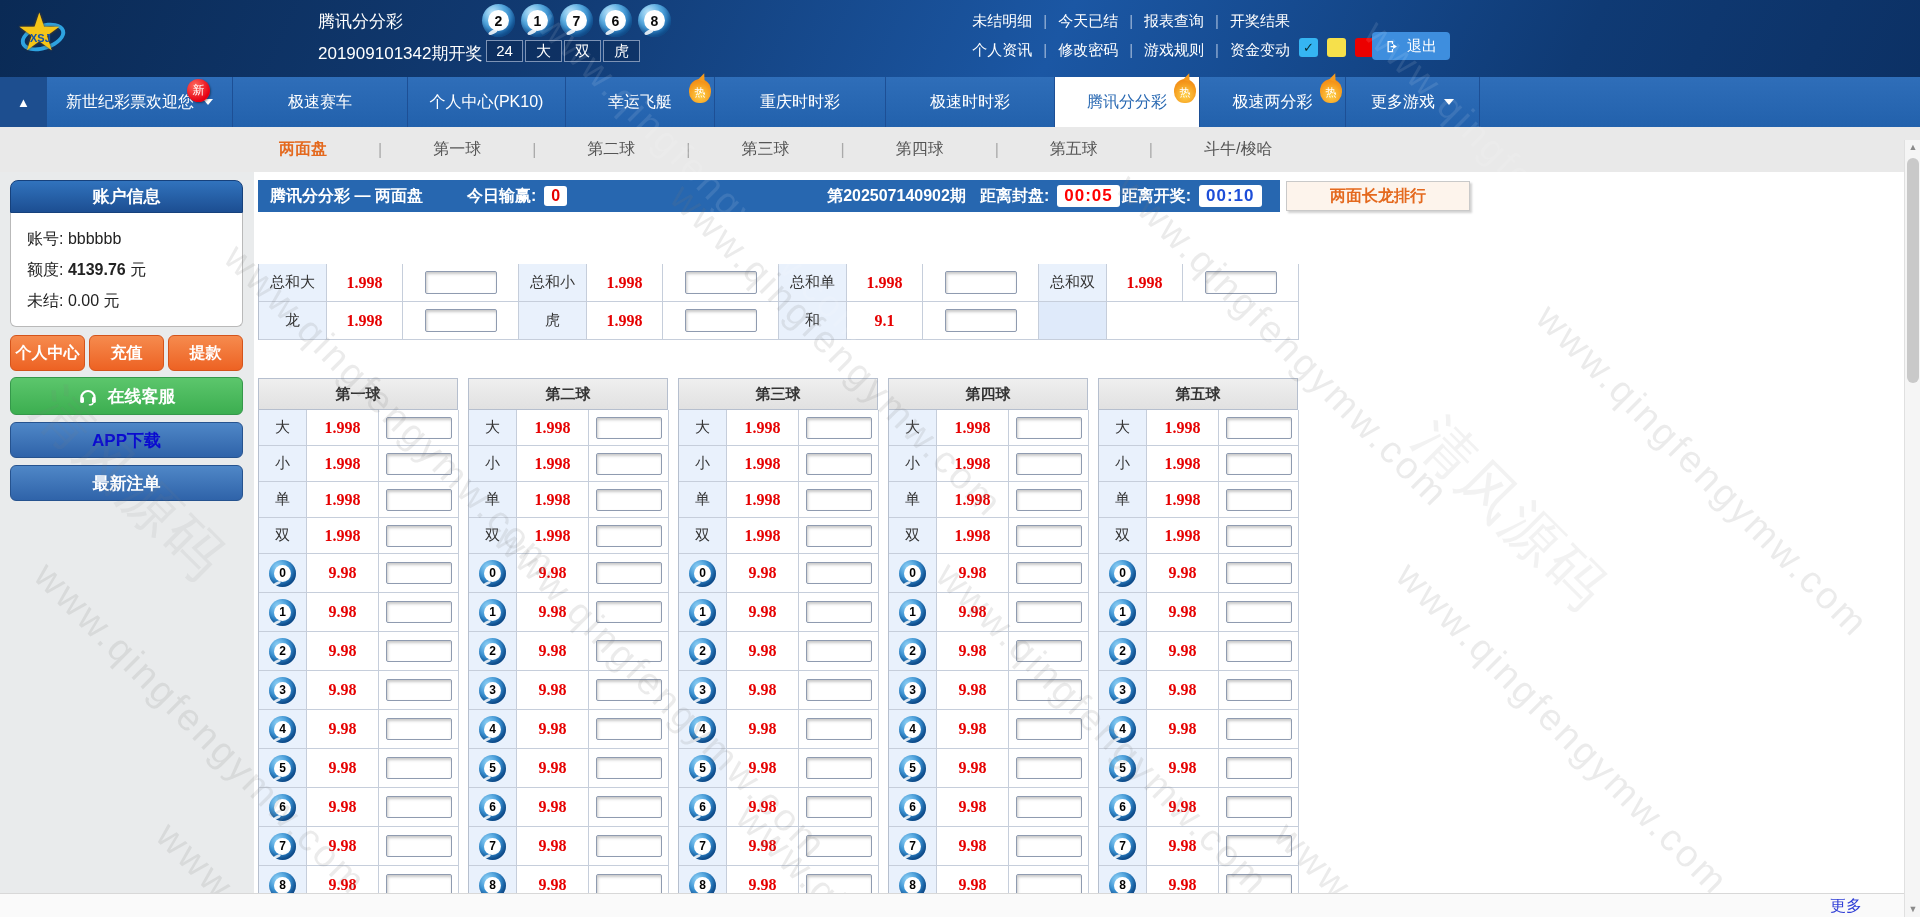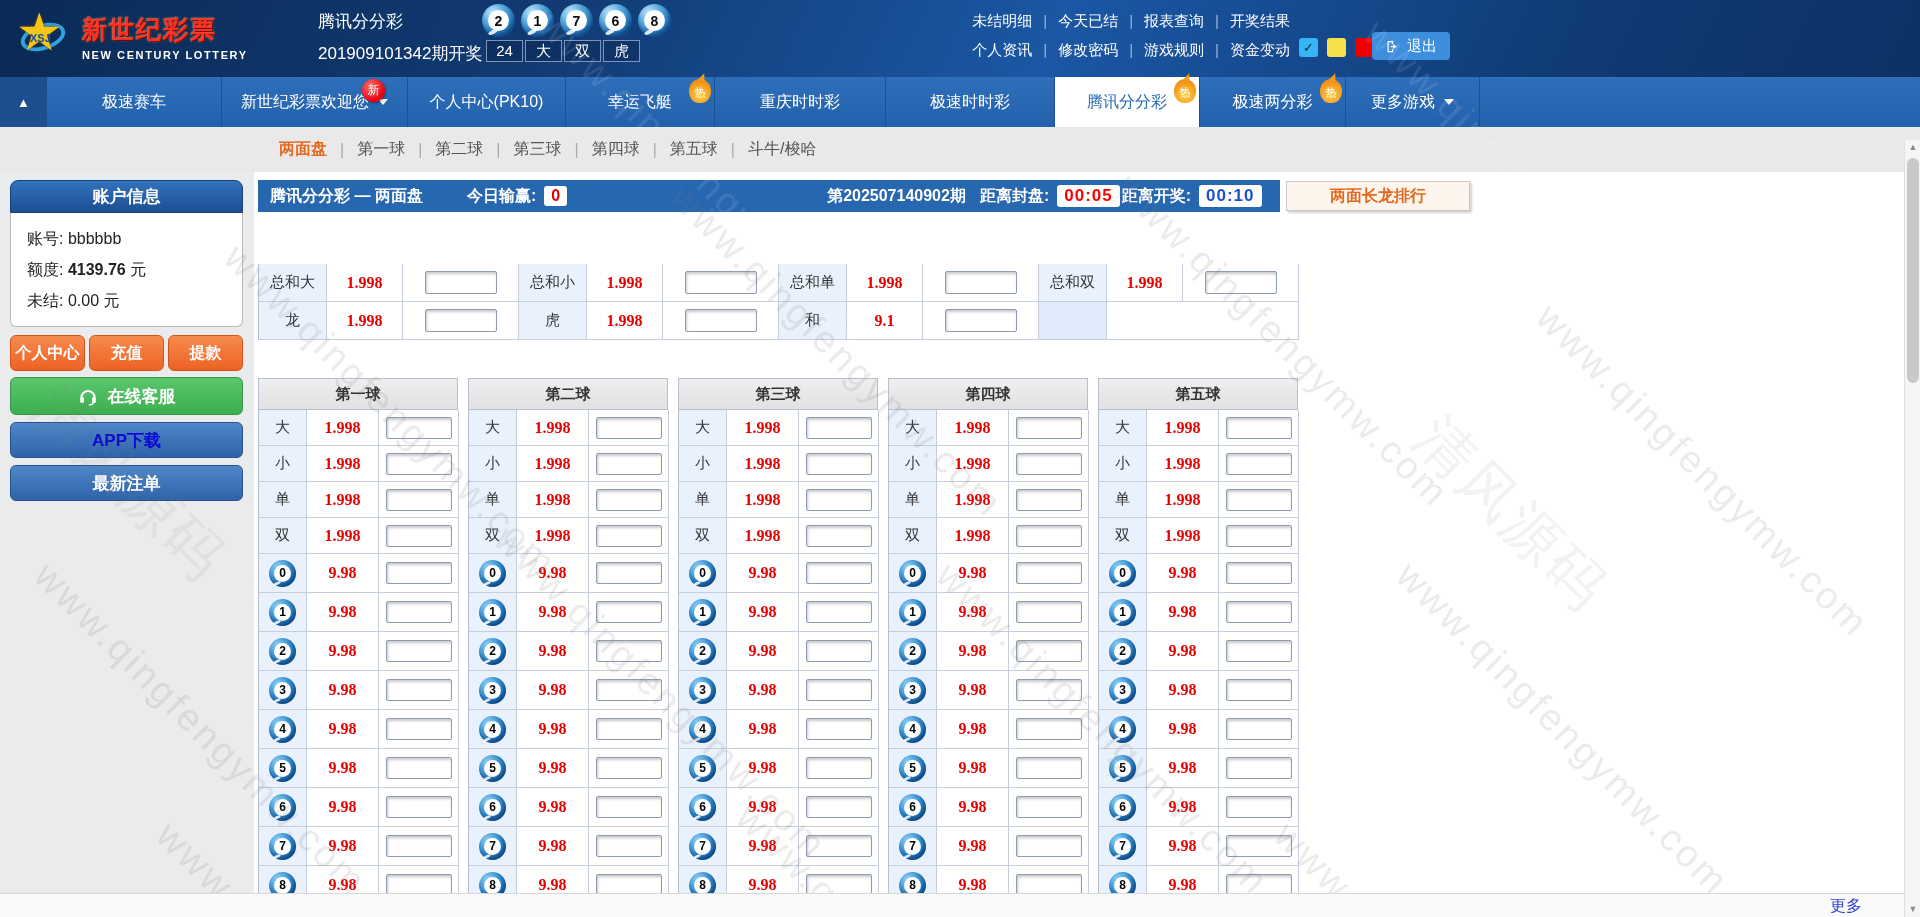--- a/index.html
+++ b/index.html
@@ -45,21 +45,21 @@
   .nav-tab { position:relative; height:100%; display:flex; align-items:center; justify-content:center;
     color:#fff; font-size:16px; border-right:1px solid #1d4f95; cursor:pointer; }
   .nav-tab.active { background:#fff; color:#2b6ab3; }
   .caret { width:0; height:0; border-left:5px solid transparent; border-right:5px solid transparent; border-top:6px solid #fff; margin-left:9px; }
   .badge-new { position:absolute; top:2px; right:22px; width:23px; height:23px; border-radius:50%; background:radial-gradient(circle at 35% 30%,#ff6a5e,#e60012 70%); color:#fff; font-size:12px; display:flex; align-items:center; justify-content:center; box-shadow:1px 1px 2px rgba(0,0,0,.4); }
   .badge-hot { position:absolute; top:2px; right:3px; width:22px; height:24px; border-radius:50% 50% 46% 46%;
     background:radial-gradient(circle at 50% 68%,#ffd24a,#f59a1d 60%,#ef7d0e); color:#fff; font-size:11px; display:flex; align-items:flex-end; justify-content:center; padding-bottom:3px; }
   .badge-hot:before { content:""; position:absolute; top:-6px; left:10px; width:0; height:0; border-left:4px solid transparent; border-right:3px solid transparent; border-bottom:8px solid #f59a1d; transform:rotate(18deg); }
 
   
-  .subnav { position:absolute; left:0; top:127px; width:1920px; height:45px; display:flex; align-items:center; padding-left:266px; background:#e9e9e9; font-size:16px; color:#555; }
+  .subnav { position:absolute; left:0; top:127px; width:1920px; height:45px; display:flex; align-items:center; padding-left:266px; background:#e9e9e9; font-size:16px; color:#555;gap:38px; }
   .subnav .item { padding:0 13px; cursor:pointer; }
   .subnav .item.active { color:#e4691e; font-weight:bold; }
   .subnav .ssep { color:#aaa; }
 
   
   .main-panel { position:absolute; left:254px; top:172px; width:1650px; height:721px; background:#fff; overflow:hidden; z-index:1; }
 
   
   .sidebar { position:absolute; left:10px; top:180px; width:233px; z-index:2; }
   .acc-header { height:33px; display:flex; align-items:center; justify-content:center; color:#fff; font-size:17px; font-weight:bold;
@@ -138,24 +138,20 @@
 <body>
 
 <div class="page">
 
   <div class="top-header">
     <div class="logo">
       <span class="logo-star">
         <span class="ring"></span>
         <span class="star">★</span>
         <span class="xsj">XSJ</span>
-      </span>
-      <span class="logo-text">
-        <div class="logo-cn">新世纪彩票</div>
-        <div class="logo-en">NEW CENTURY LOTTERY</div>
       </span>
     </div>
     <div class="game-brief">
       <div class="g1">腾讯分分彩</div>
       <div class="g2">201909101342期开奖</div>
     </div>
     <div class="balls-row">
         <span class="ball">
           <i>2</i>
         </span>
@@ -191,27 +187,27 @@
         <path fill="#fff" d="M13 8l6 4-6 4v-3H9v-2h4z"></path>
       </svg>
       <span>退出</span>
     </div>
   </div>
 
   <div class="navbar">
     <div class="collapse-box">
       <span>▲</span>
     </div>
-  <div class="nav-tab" style="width: 175px;">
-        <span>极速赛车</span>
-      </div>
-      <div class="nav-tab" style="width: 186px;">
+  <div class="nav-tab" style="width: 186px;">
         <span>新世纪彩票欢迎您</span>
         <span class="caret"></span>
         <span class="badge-new">新</span>
+      </div>
+      <div class="nav-tab" style="width: 175px;">
+        <span>极速赛车</span>
       </div>
       <div class="nav-tab" style="width: 158px;">
         <span>个人中心(PK10)</span>
       </div>
       <div class="nav-tab" style="width: 149px;">
         <span>幸运飞艇</span>
         <span class="badge-hot">热</span>
       </div>
       <div class="nav-tab" style="width: 171px;">
         <span>重庆时时彩</span>

